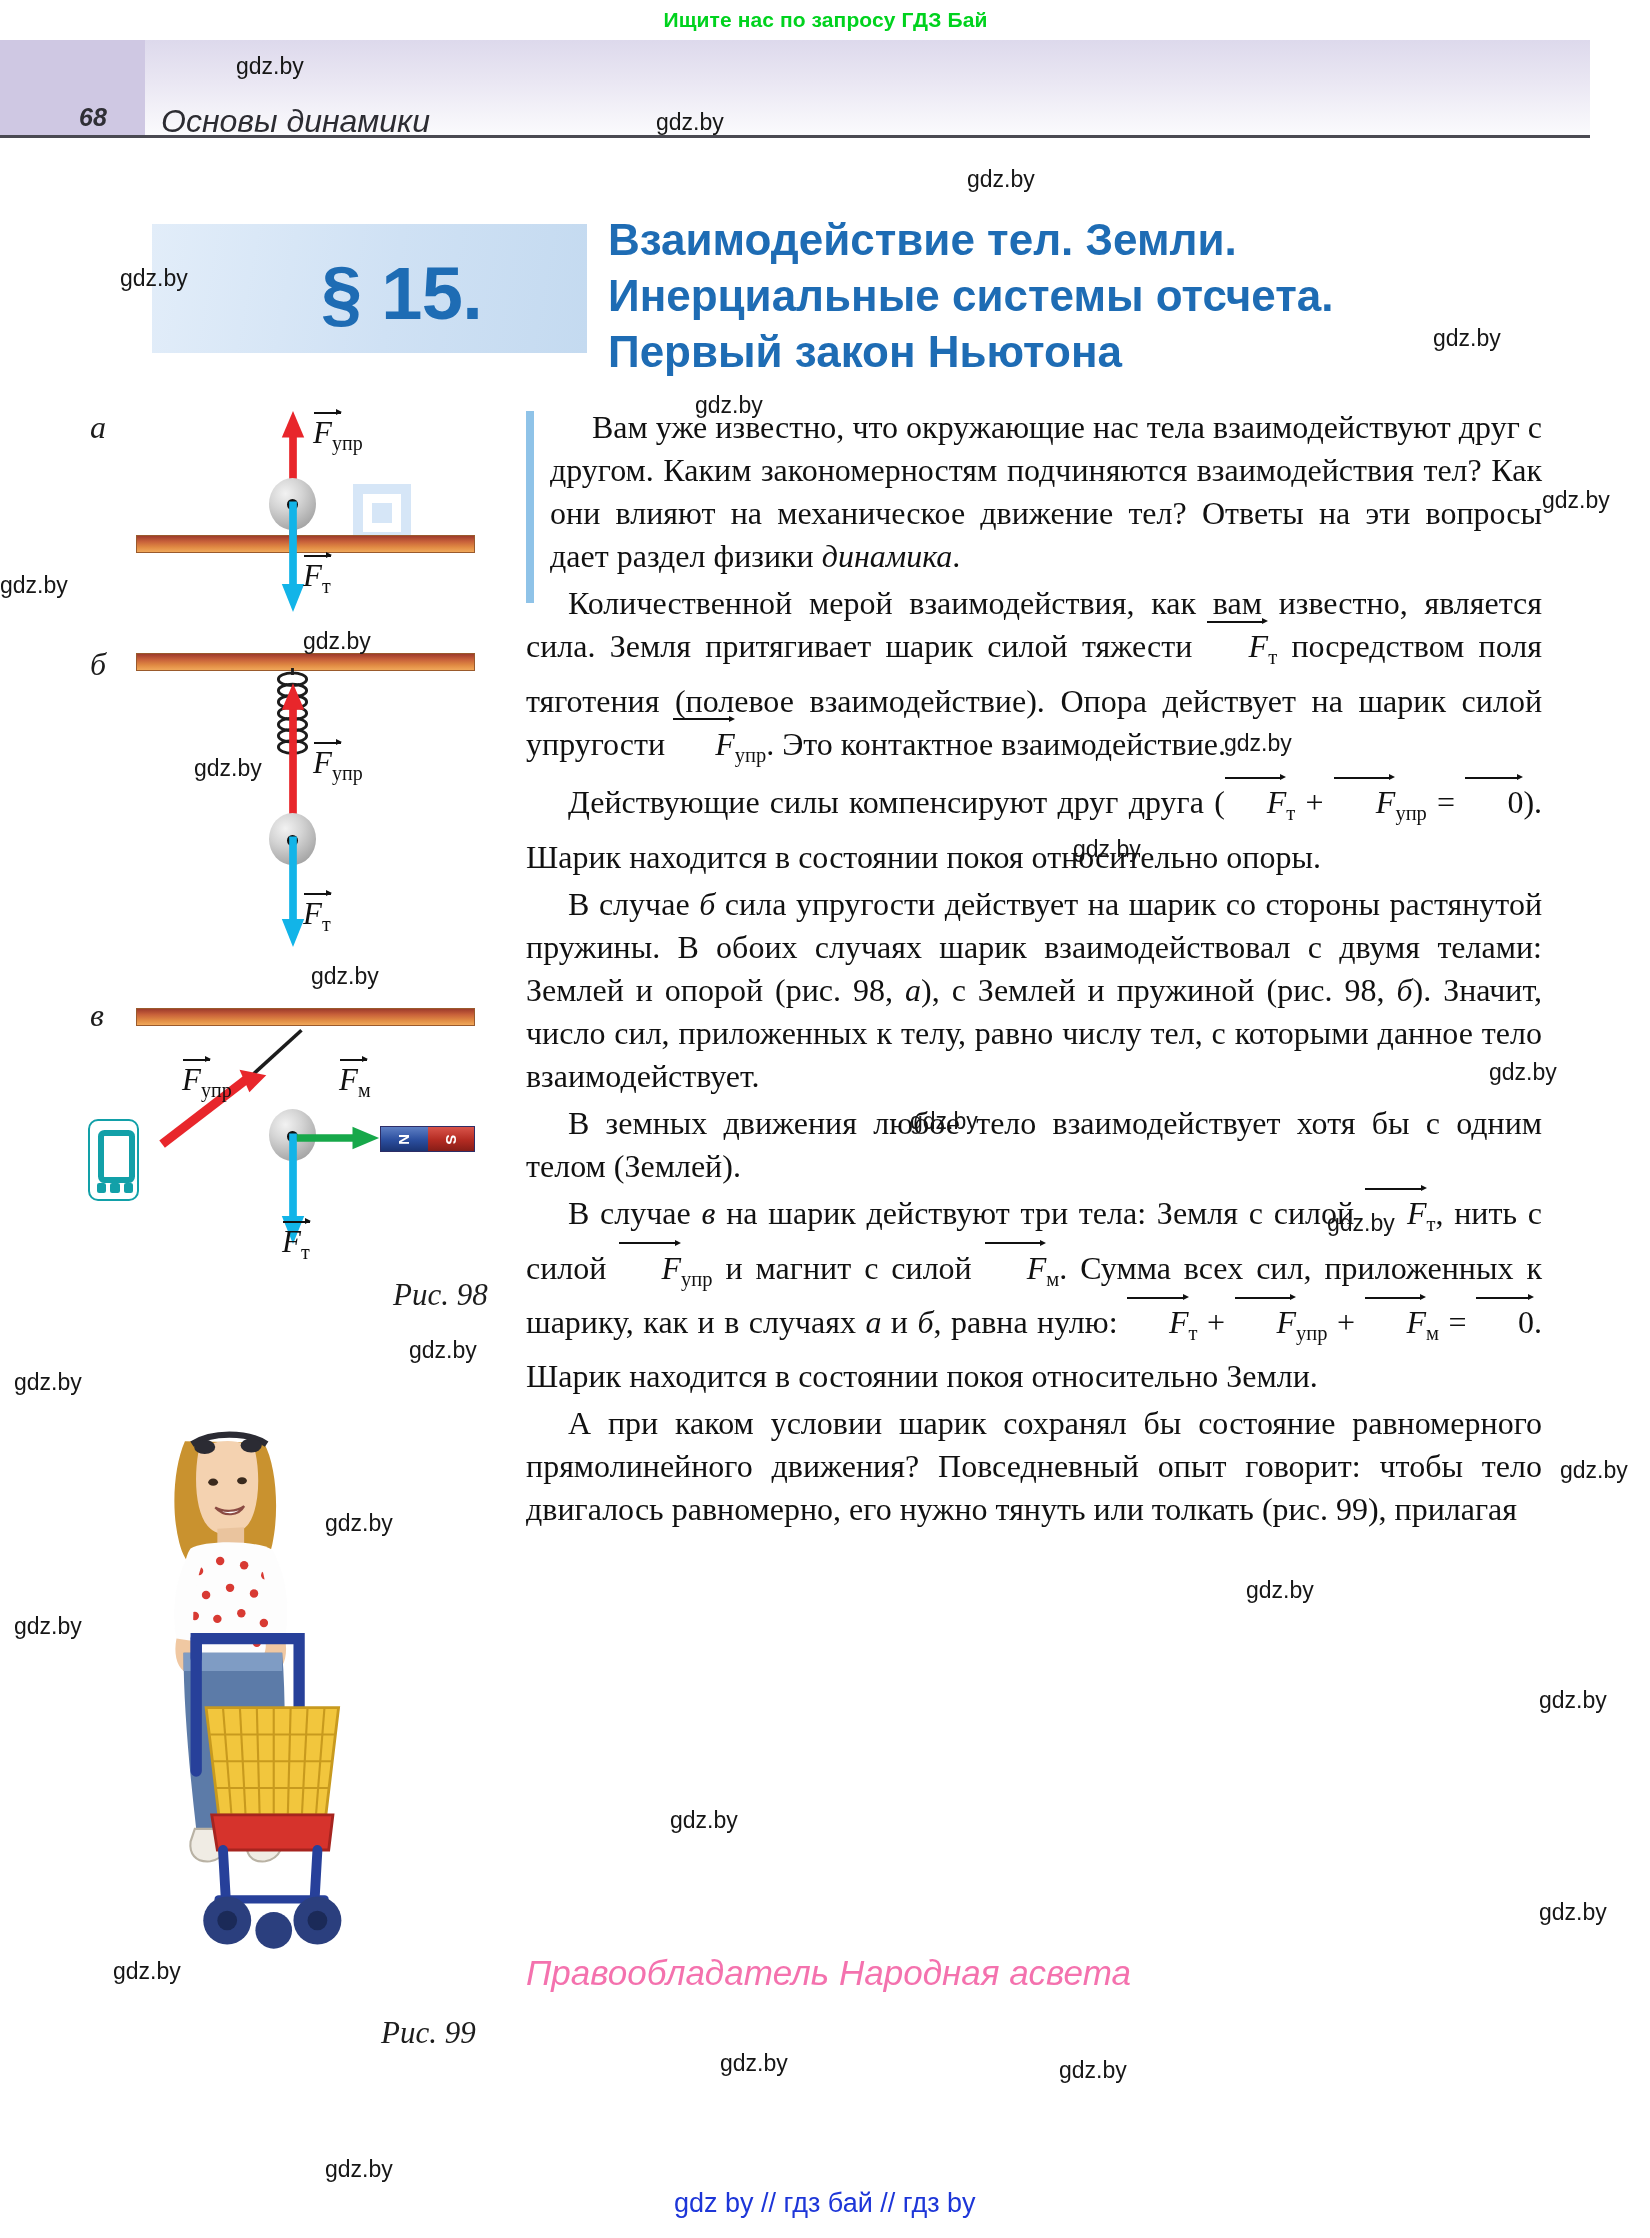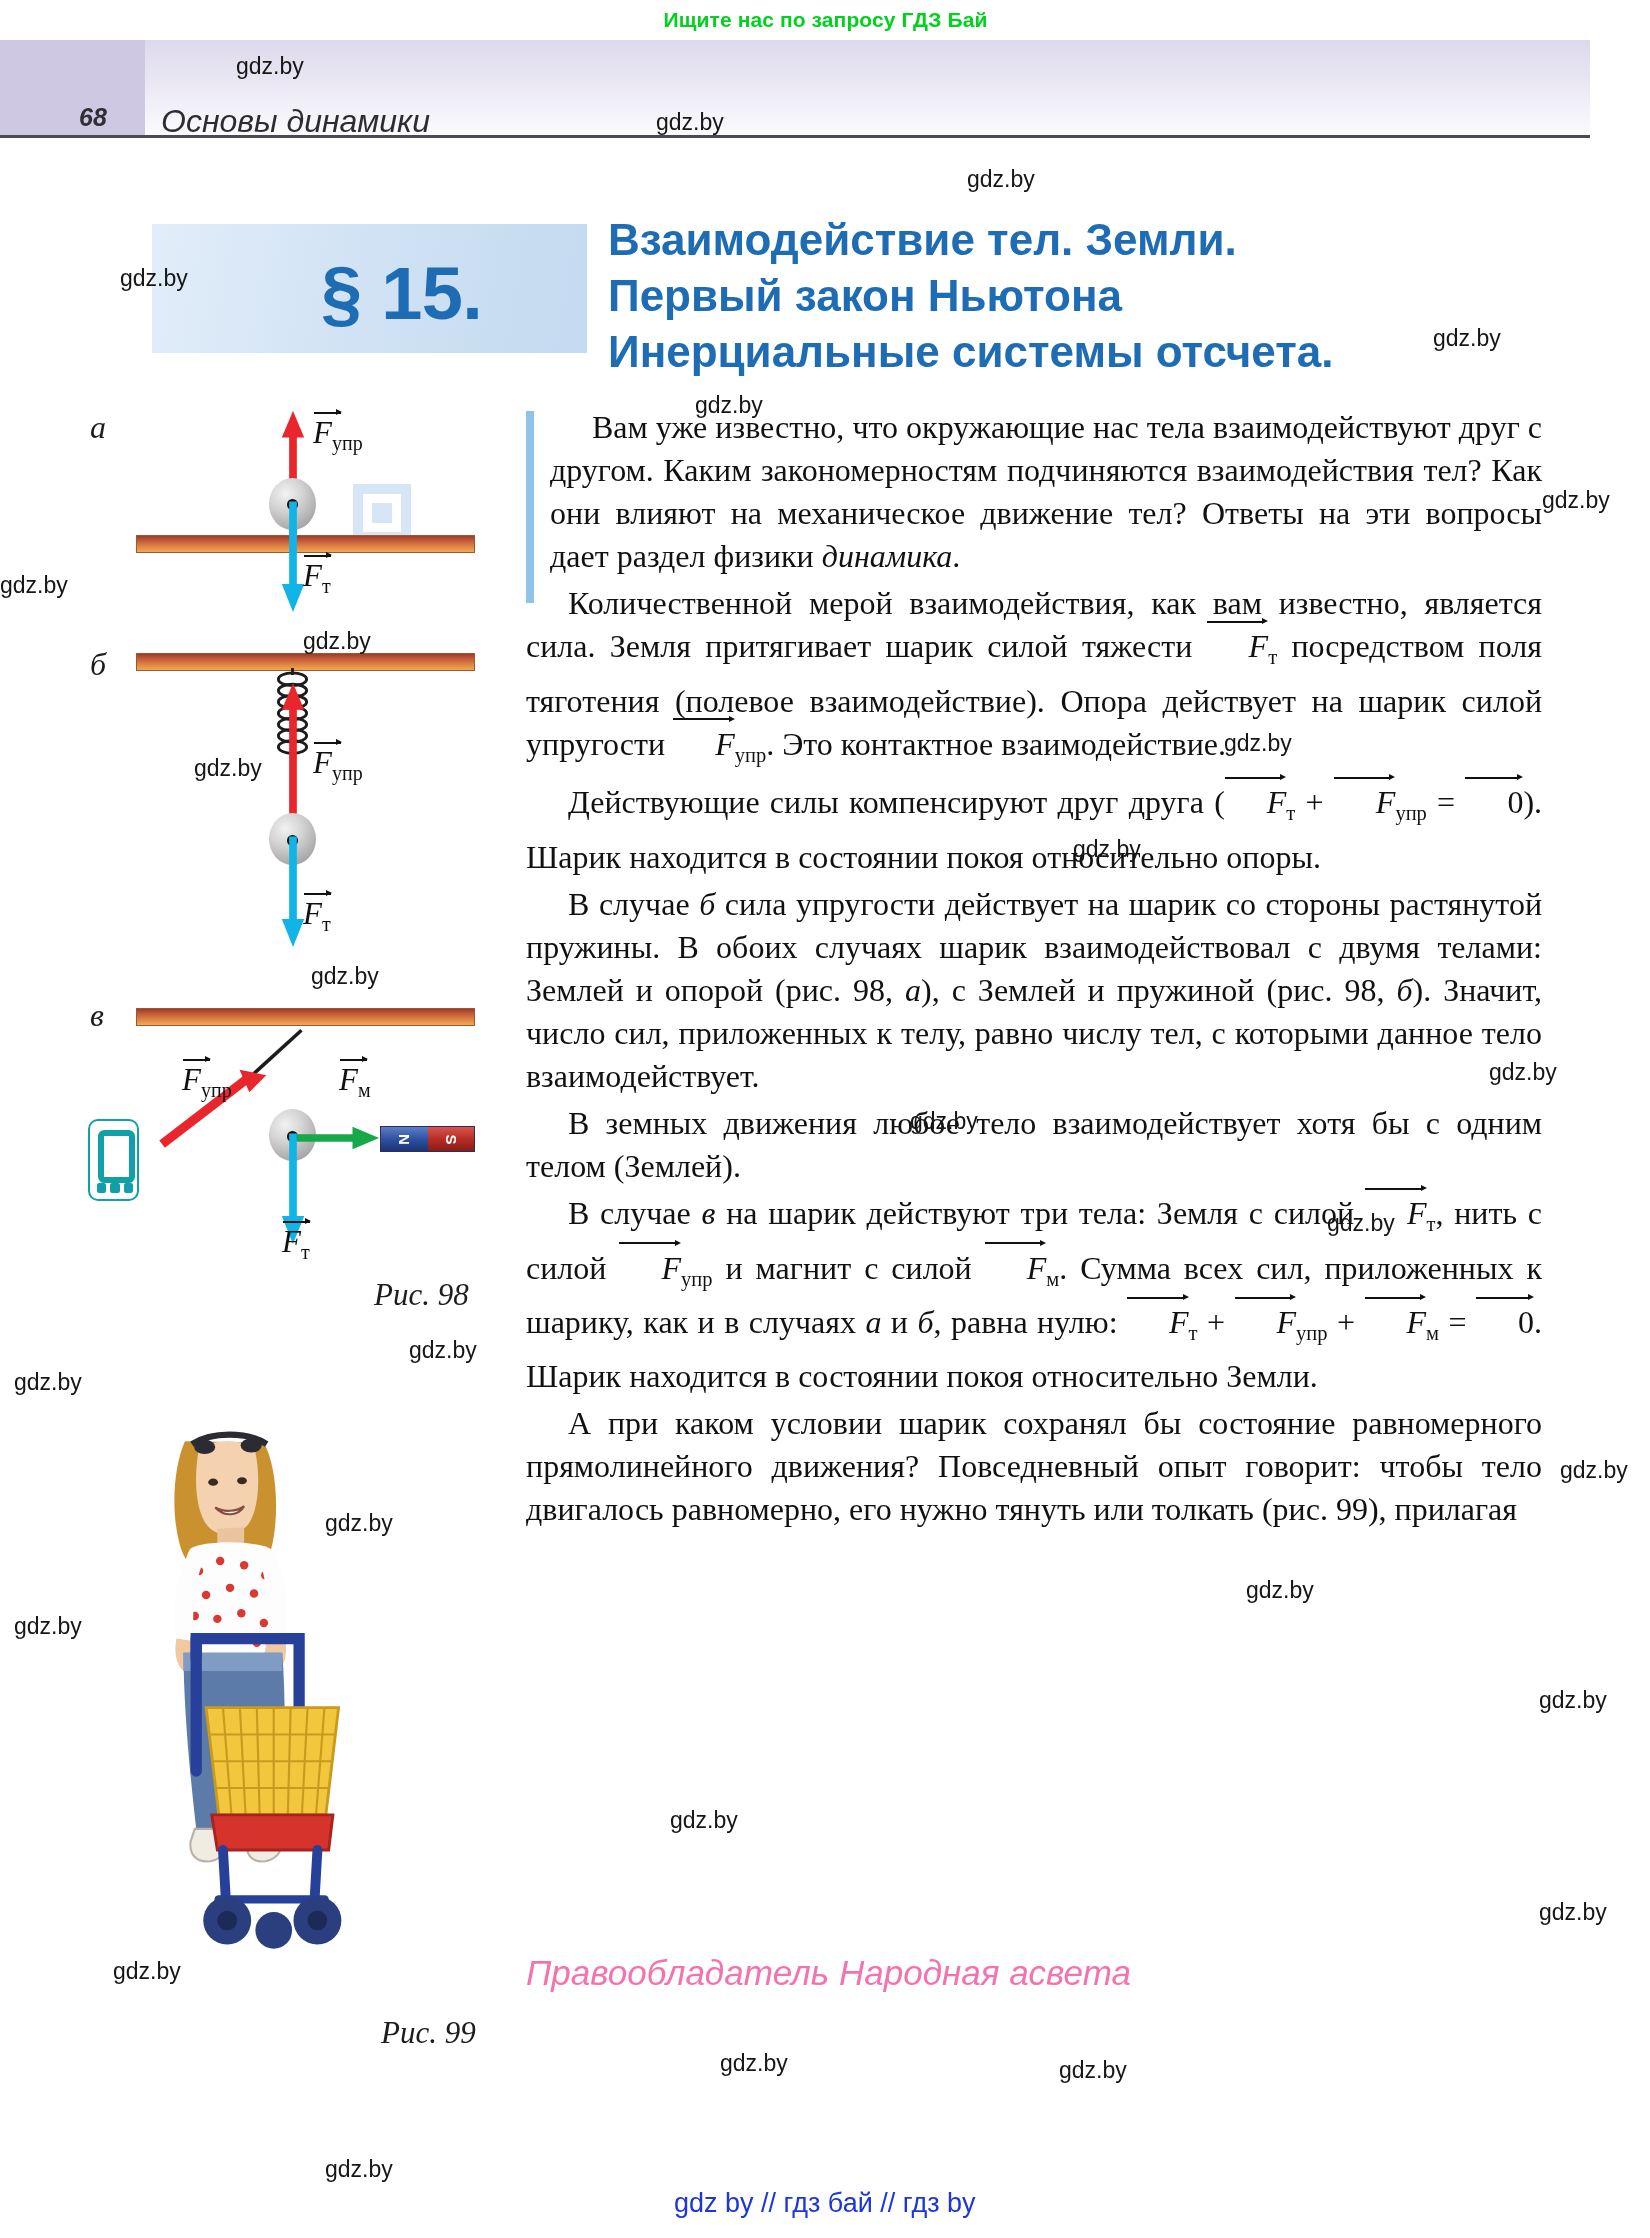--- a/index.html
+++ b/index.html
@@ -194,22 +194,22 @@
   <div class="sec-badge">
     <div class="sec-badge-logo">
       <i class="logo-ring1"></i>
         <i class="logo-ring2"></i>
         <i class="logo-ring3"></i>
     </div>
   </div>
   <div class="sec-num">§ 15.</div>
   <div class="sec-title">
     <div>Взаимодействие тел. Земли.</div>
+    <div>Инерциальные системы отсчета.</div>
     <div>Первый закон Ньютона</div>
-    <div>Инерциальные системы отсчета.</div>
   </div>
 
   <div>
 
     <div class="panel-label" style="left:90px;top:409px;">а</div>
 
     <svg style="position:absolute;left:279px;top:409px;" width="28" height="141" viewBox="0 0 40 200">
       <line x1="20" y1="198" x2="20" y2="28" stroke="#e8262b" stroke-width="11"></line>
       <polygon points="20,2 4,40 36,40" fill="#e8262b"></polygon>
     </svg>
@@ -313,21 +313,21 @@
 
     <div class="phone-icon" style="left:88px;top:1119px;">
       <div class="phone-screen"></div>
       <div class="phone-keys">
           <span></span>
           <span></span>
           <span></span>
         </div>
     </div>
 
-    <div class="figcaption" style="left:374px;top:1277px;">Рис. 98</div>
+    <div class="figcaption" style="left:393px;top:1277px;">Рис. 98</div>
   </div>
 
   <div>
     <svg class="photo" viewBox="0 0 420 870">
 
       <path d="M112,92 C96,128 92,190 104,236 C112,268 132,284 152,286 L196,286 C214,282 230,266 236,238 C246,192 242,126 224,94 Z" fill="#c9922f"></path>
 
       <path d="M131,108 C124,148 128,196 146,214 C160,228 186,228 200,212 C216,194 220,146 212,108 C200,86 146,86 131,108 Z" fill="#f4d2b0"></path>
 
       <path d="M122,96 C150,78 200,78 228,96" stroke="#2b2b33" stroke-width="9" fill="none"></path>

